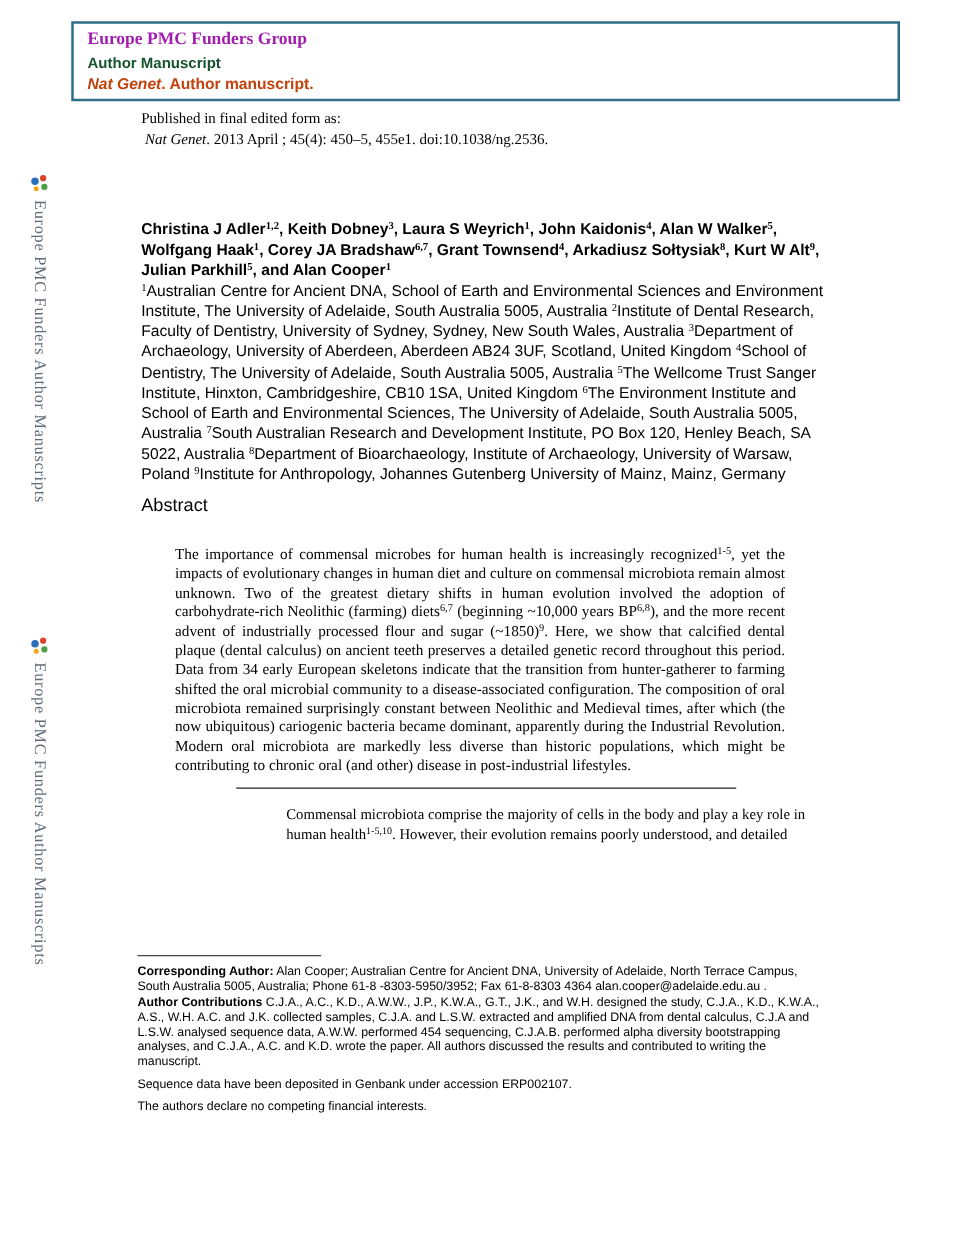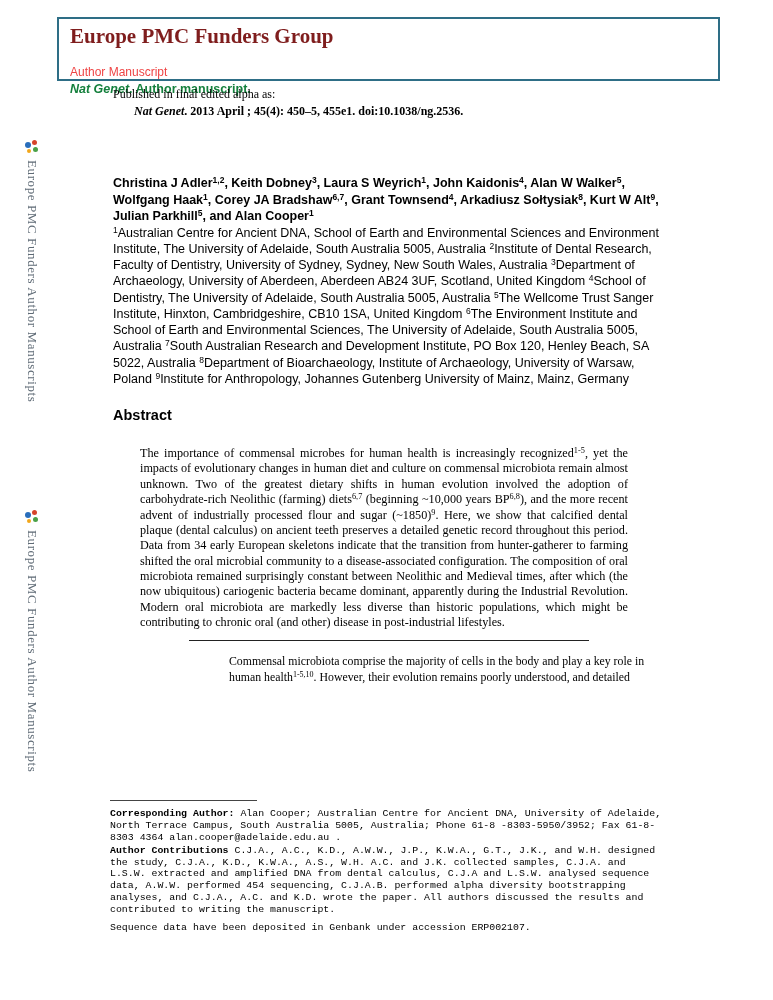--- a/index.html
+++ b/index.html
@@ -23,49 +23,49 @@
     font-family:"Liberation Serif", serif;
     font-size:13px; letter-spacing:0.6px; white-space:nowrap;
     color:#5e6a75;
   }
 
   
   .header-box {
     position:absolute; left:57px; top:17px; width:663px; height:64px;
     border:2px solid #2e6e86; background:#fff; padding:5px 10px 0 11px;
   }
-  .header-group-title { font-family:"Liberation Serif", serif; font-weight:bold; font-size:21px; color:#7f1d1d; }
-  .header-subtitle { font-weight:normal; font-size:12px; color:#ef4444; margin-top:16px; }
-  .header-journal { font-size:12.5px; margin-top:3px; color:#15803d; }
+  .header-group-title { font-family:"Liberation Serif", serif; font-weight:bold; font-size:14px; color:#a21caf; }
+  .header-subtitle { font-weight:bold; font-size:12px; color:#14532d; margin-top:3px; }
+  .header-journal { font-size:12.5px; margin-top:3px; color:#c2410c; }
 
   
   .citation { position:absolute; left:113px; top:87px; font-family:"Liberation Serif", serif; font-size:12px; line-height:1.3; }
-  .citation .ref { margin-left:21px; margin-top:1px;font-weight:bold; }
+  .citation .ref { margin-left:3px; margin-top:1px; }
 
   
   .article { position:absolute; left:113px; top:158px; width:548px; }
   .article-title { font-size:17.5px; font-weight:bold; line-height:1.33; }
   .authors { margin-top:17px; font-size:12.5px; font-weight:bold; line-height:1.32; }
   .affiliations { font-size:12.5px; line-height:1.3; }
-  .abstract-heading { margin-top:20px; font-size:14.5px; font-weight:bold; }
+  .abstract-heading { margin-top:10px; font-size:14.5px; font-weight:normal; }
   .abstract {
     margin-top:23px; margin-left:27px; width:488px;
     font-family:"Liberation Serif", serif; font-size:12.2px; line-height:1.26;
     text-align:justify;
   }
   .divider { margin:9px 0 0 76px; width:400px; border-top:1px solid #222; }
   .body-para {
     margin-top:12px; margin-left:116px; width:430px;
     font-family:"Liberation Serif", serif; font-size:11.8px; line-height:1.4;
   }
 
-  sup { font-size:0.68em; line-height:0; position:relative; top:-0.45em; vertical-align:baseline; }
+  sup { font-size:0.68em; line-height:0; position:relative; top:-0.45em; vertical-align:baseline;font-family:Liberation Serif, serif; }
 
   
-  .footer { position:absolute; left:110px; top:800px; width:556px; font-family:Liberation Mono, monospace; }
+  .footer { position:absolute; left:110px; top:764px; width:556px; font-family:Liberation Sans, sans-serif; }
   .footer-rule { width:147px; border-top:1px solid #444; margin-bottom:7px; }
   .footnote { font-size:9.9px; line-height:1.2; margin-bottom:1px; }
   .footnote.spaced { margin-top:6px; }
 </style>
 </head>
 <body>
 
 <div class="page">
 
   <div class="sidebar-block" style="top:140px">
@@ -88,33 +88,34 @@
     <span class="watermark">Europe PMC Funders Author Manuscripts</span>
   </div>
 
   <div class="header-box">
     <div class="header-group-title">Europe PMC Funders Group</div>
     <div class="header-subtitle">Author Manuscript</div>
     <div class="header-journal"><span style="font-weight: bold; font-style: italic;">Nat Genet</span><span style="font-weight: bold;">. Author manuscript.</span></div>
   </div>
 
   <div class="citation">
-    <div>Published in final edited alpha as:</div>
+    <div>Published in final edited form as:</div>
     <div class="ref"><span style="font-style: italic;">Nat Genet</span><span>. 2013 April ; 45(4): 450–5, 455e1. doi:10.1038/ng.2536.</span></div>
   </div>
 
   <div class="article">
     <p class="authors"><span>Christina J Adler</span><sup>1,2</sup><span>, Keith Dobney</span><sup>3</sup><span>, Laura S Weyrich</span><sup>1</sup><span>, John Kaidonis</span><sup>4</sup><span>, Alan W Walker</span><sup>5</sup><span>, Wolfgang Haak</span><sup>1</sup><span>, Corey JA Bradshaw</span><sup>6,7</sup><span>, Grant Townsend</span><sup>4</sup><span>, Arkadiusz Sołtysiak</span><sup>8</sup><span>, Kurt W Alt</span><sup>9</sup><span>, Julian Parkhill</span><sup>5</sup><span>, and Alan Cooper</span><sup>1</sup></p>
     <p class="affiliations"><sup>1</sup><span>Australian Centre for Ancient DNA, School of Earth and Environmental Sciences and Environment Institute, The University of Adelaide, South Australia 5005, Australia </span><sup>2</sup><span>Institute of Dental Research, Faculty of Dentistry, University of Sydney, Sydney, New South Wales, Australia </span><sup>3</sup><span>Department of Archaeology, University of Aberdeen, Aberdeen AB24 3UF, Scotland, United Kingdom </span><sup>4</sup><span>School of Dentistry, The University of Adelaide, South Australia 5005, Australia </span><sup>5</sup><span>The Wellcome Trust Sanger Institute, Hinxton, Cambridgeshire, CB10 1SA, United Kingdom </span><sup>6</sup><span>The Environment Institute and School of Earth and Environmental Sciences, The University of Adelaide, South Australia 5005, Australia </span><sup>7</sup><span>South Australian Research and Development Institute, PO Box 120, Henley Beach, SA 5022, Australia </span><sup>8</sup><span>Department of Bioarchaeology, Institute of Archaeology, University of Warsaw, Poland </span><sup>9</sup><span>Institute for Anthropology, Johannes Gutenberg University of Mainz, Mainz, Germany</span></p>
     <h2 class="abstract-heading">Abstract</h2>
     <p class="abstract"><span>The importance of commensal microbes for human health is increasingly recognized</span><sup>1-5</sup><span>, yet the impacts of evolutionary changes in human diet and culture on commensal microbiota remain almost unknown. Two of the greatest dietary shifts in human evolution involved the adoption of carbohydrate-rich Neolithic (farming) diets</span><sup>6,7</sup><span> (beginning ~10,000 years BP</span><sup>6,8</sup><span>), and the more recent advent of industrially processed flour and sugar (~1850)</span><sup>9</sup><span>. Here, we show that calcified dental plaque (dental calculus) on ancient teeth preserves a detailed genetic record throughout this period. Data from 34 early European skeletons indicate that the transition from hunter-gatherer to farming shifted the oral microbial community to a disease-associated configuration. The composition of oral microbiota remained surprisingly constant between Neolithic and Medieval times, after which (the now ubiquitous) cariogenic bacteria became dominant, apparently during the Industrial Revolution. Modern oral microbiota are markedly less diverse than historic populations, which might be contributing to chronic oral (and other) disease in post-industrial lifestyles.</span></p>
     <div class="divider"></div>
     <p class="body-para"><span>Commensal microbiota comprise the majority of cells in the body and play a key role in human health</span><sup>1-5,10</sup><span>. However, their evolution remains poorly understood, and detailed</span></p>
   </div>
 
   <div class="footer">
     <div class="footer-rule"></div>
     <p class="footnote"><span style="font-weight: bold;">Corresponding Author:</span><span> Alan Cooper; Australian Centre for Ancient DNA, University of Adelaide, North Terrace Campus, South Australia 5005, Australia; Phone 61-8 -8303-5950/3952; Fax 61-8-8303 4364 alan.cooper@adelaide.edu.au .</span></p>
     <p class="footnote"><span style="font-weight: bold;">Author Contributions</span><span> C.J.A., A.C., K.D., A.W.W., J.P., K.W.A., G.T., J.K., and W.H. designed the study, C.J.A., K.D., K.W.A., A.S., W.H. A.C. and J.K. collected samples, C.J.A. and L.S.W. extracted and amplified DNA from dental calculus, C.J.A and L.S.W. analysed sequence data, A.W.W. performed 454 sequencing, C.J.A.B. performed alpha diversity bootstrapping analyses, and C.J.A., A.C. and K.D. wrote the paper. All authors discussed the results and contributed to writing the manuscript.</span></p>
     <p class="footnote spaced">Sequence data have been deposited in Genbank under accession ERP002107.</p>
+    <p class="footnote spaced">The authors declare no competing financial interests.</p>
   </div>
 
 </div>
 
 </body></html>

